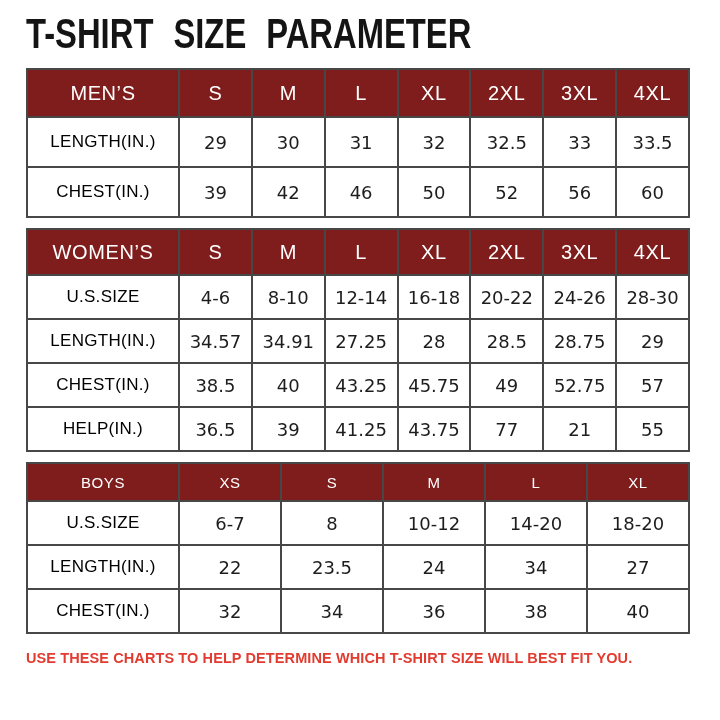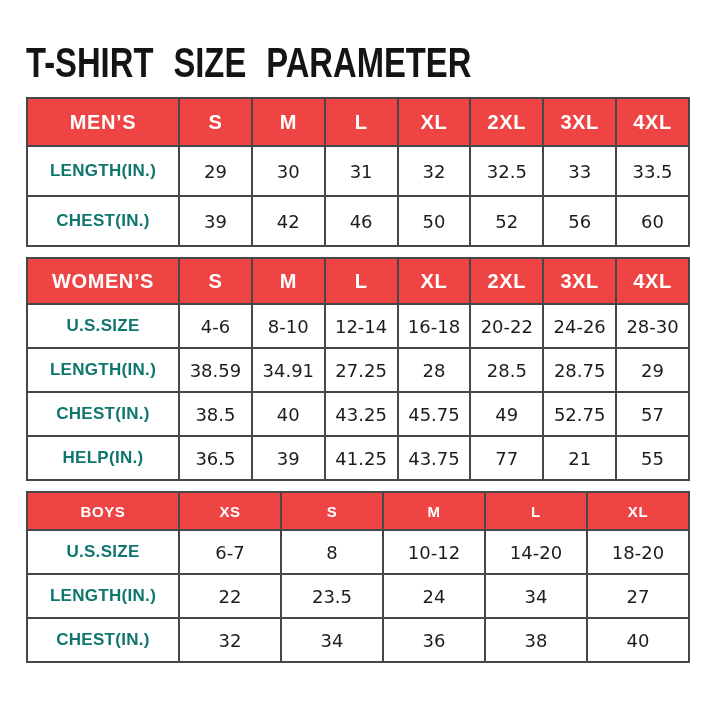--- a/index.html
+++ b/index.html
@@ -1,17 +1,17 @@
 <!DOCTYPE html>
 <html><head>
 <meta charset="utf-8">
 <style>
   html,body{margin:0;padding:0;background:#ffffff;}
   body{width:720px;height:720px;overflow:hidden;font-family:"Liberation Sans",sans-serif;}
-  .page{padding:6px 28px 0 26px;margin-top:29px;}
+  .page{padding:6px 28px 0 26px;}
   .title{
     margin:4px 0 2px 0;
     font-size:42px;
     font-weight:900;
     color:#141414;
     letter-spacing:0px;
     word-spacing:14px;
     white-space:nowrap;
     transform:scaleX(0.78);
     transform-origin:left center;
@@ -33,38 +33,38 @@
     margin-top:10px;
   }
   .size-table th,.size-table td{
     border:2px solid #474747;
     text-align:center;
     vertical-align:middle;
     padding:0;
     overflow:hidden;
   }
   .size-table th{
-    background:#ef4444;
+    background:#7f1d1d;
     color:#ffffff;
     font-size:20px;
-    font-weight:bold;
+    font-weight:normal;
     letter-spacing:0.6px;
   }
   .size-table td{
     background:#ffffff;
     font-family:"DejaVu Sans","Liberation Sans",sans-serif;
     font-size:18px;
     color:#1d1d1d;
   }
   .size-table td.lbl{
     font-family:"Liberation Sans",sans-serif;
-    font-weight:bold;
+    font-weight:normal;
     font-size:17px;
     letter-spacing:0.3px;
-    color:#0f766e;
+    color:#000000;
   }
   .t-mens th{height:46px;}
   .t-mens td{height:48px;}
   .t-womens th{height:44px;}
   .t-womens td{height:42px;}
   .t-boys th{height:36px;font-size:15px;}
   .t-boys td{height:42px;}
   .footer{
     color:#e23b30;
     font-size:14.5px;
@@ -157,21 +157,21 @@
         <td>4-6</td>
         <td>8-10</td>
         <td>12-14</td>
         <td>16-18</td>
         <td>20-22</td>
         <td>24-26</td>
         <td>28-30</td>
       </tr>
       <tr>
         <td class="lbl">LENGTH(IN.)</td>
-        <td>38.59</td>
+        <td>34.57</td>
         <td>34.91</td>
         <td>27.25</td>
         <td>28</td>
         <td>28.5</td>
         <td>28.75</td>
         <td>29</td>
       </tr>
       <tr>
         <td class="lbl">CHEST(IN.)</td>
         <td>38.5</td>
@@ -235,14 +235,15 @@
         <td class="lbl">CHEST(IN.)</td>
         <td>32</td>
         <td>34</td>
         <td>36</td>
         <td>38</td>
         <td>40</td>
       </tr>
     </tbody>
   </table>
 
+  <p class="footer">USE THESE CHARTS TO HELP DETERMINE WHICH T-SHIRT SIZE WILL BEST FIT YOU.</p>
 
 </div>
 
 </body></html>

